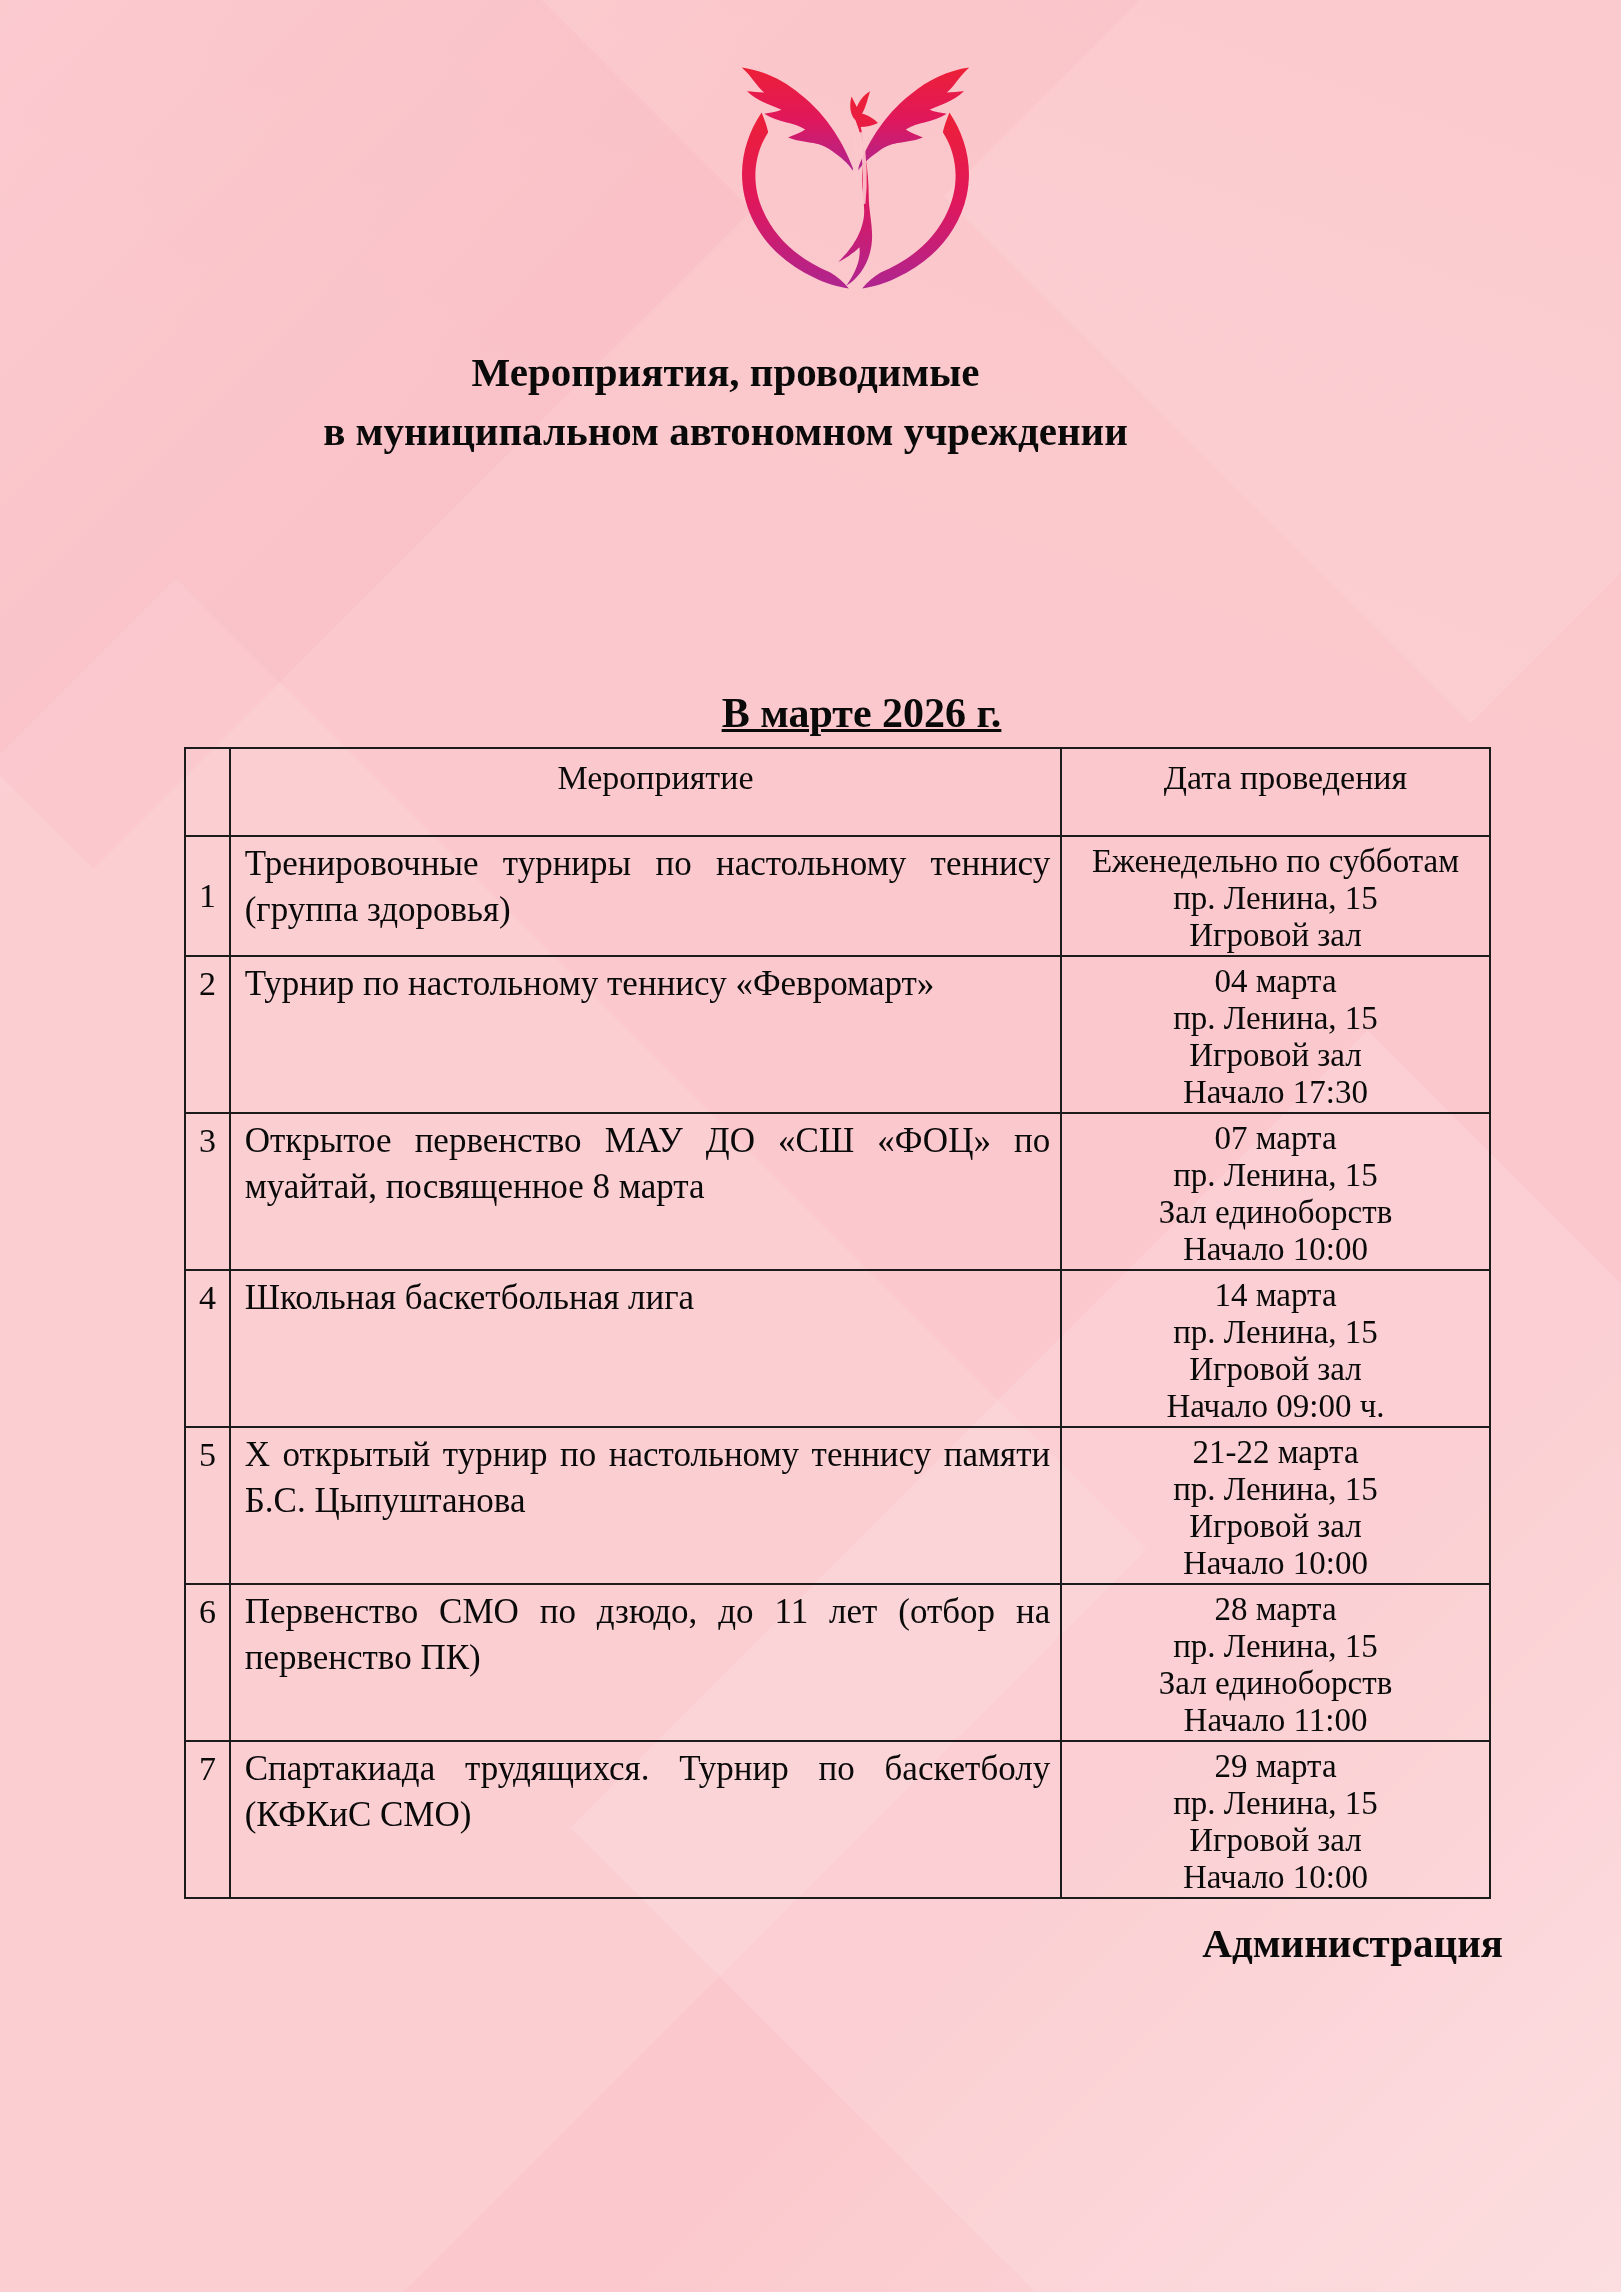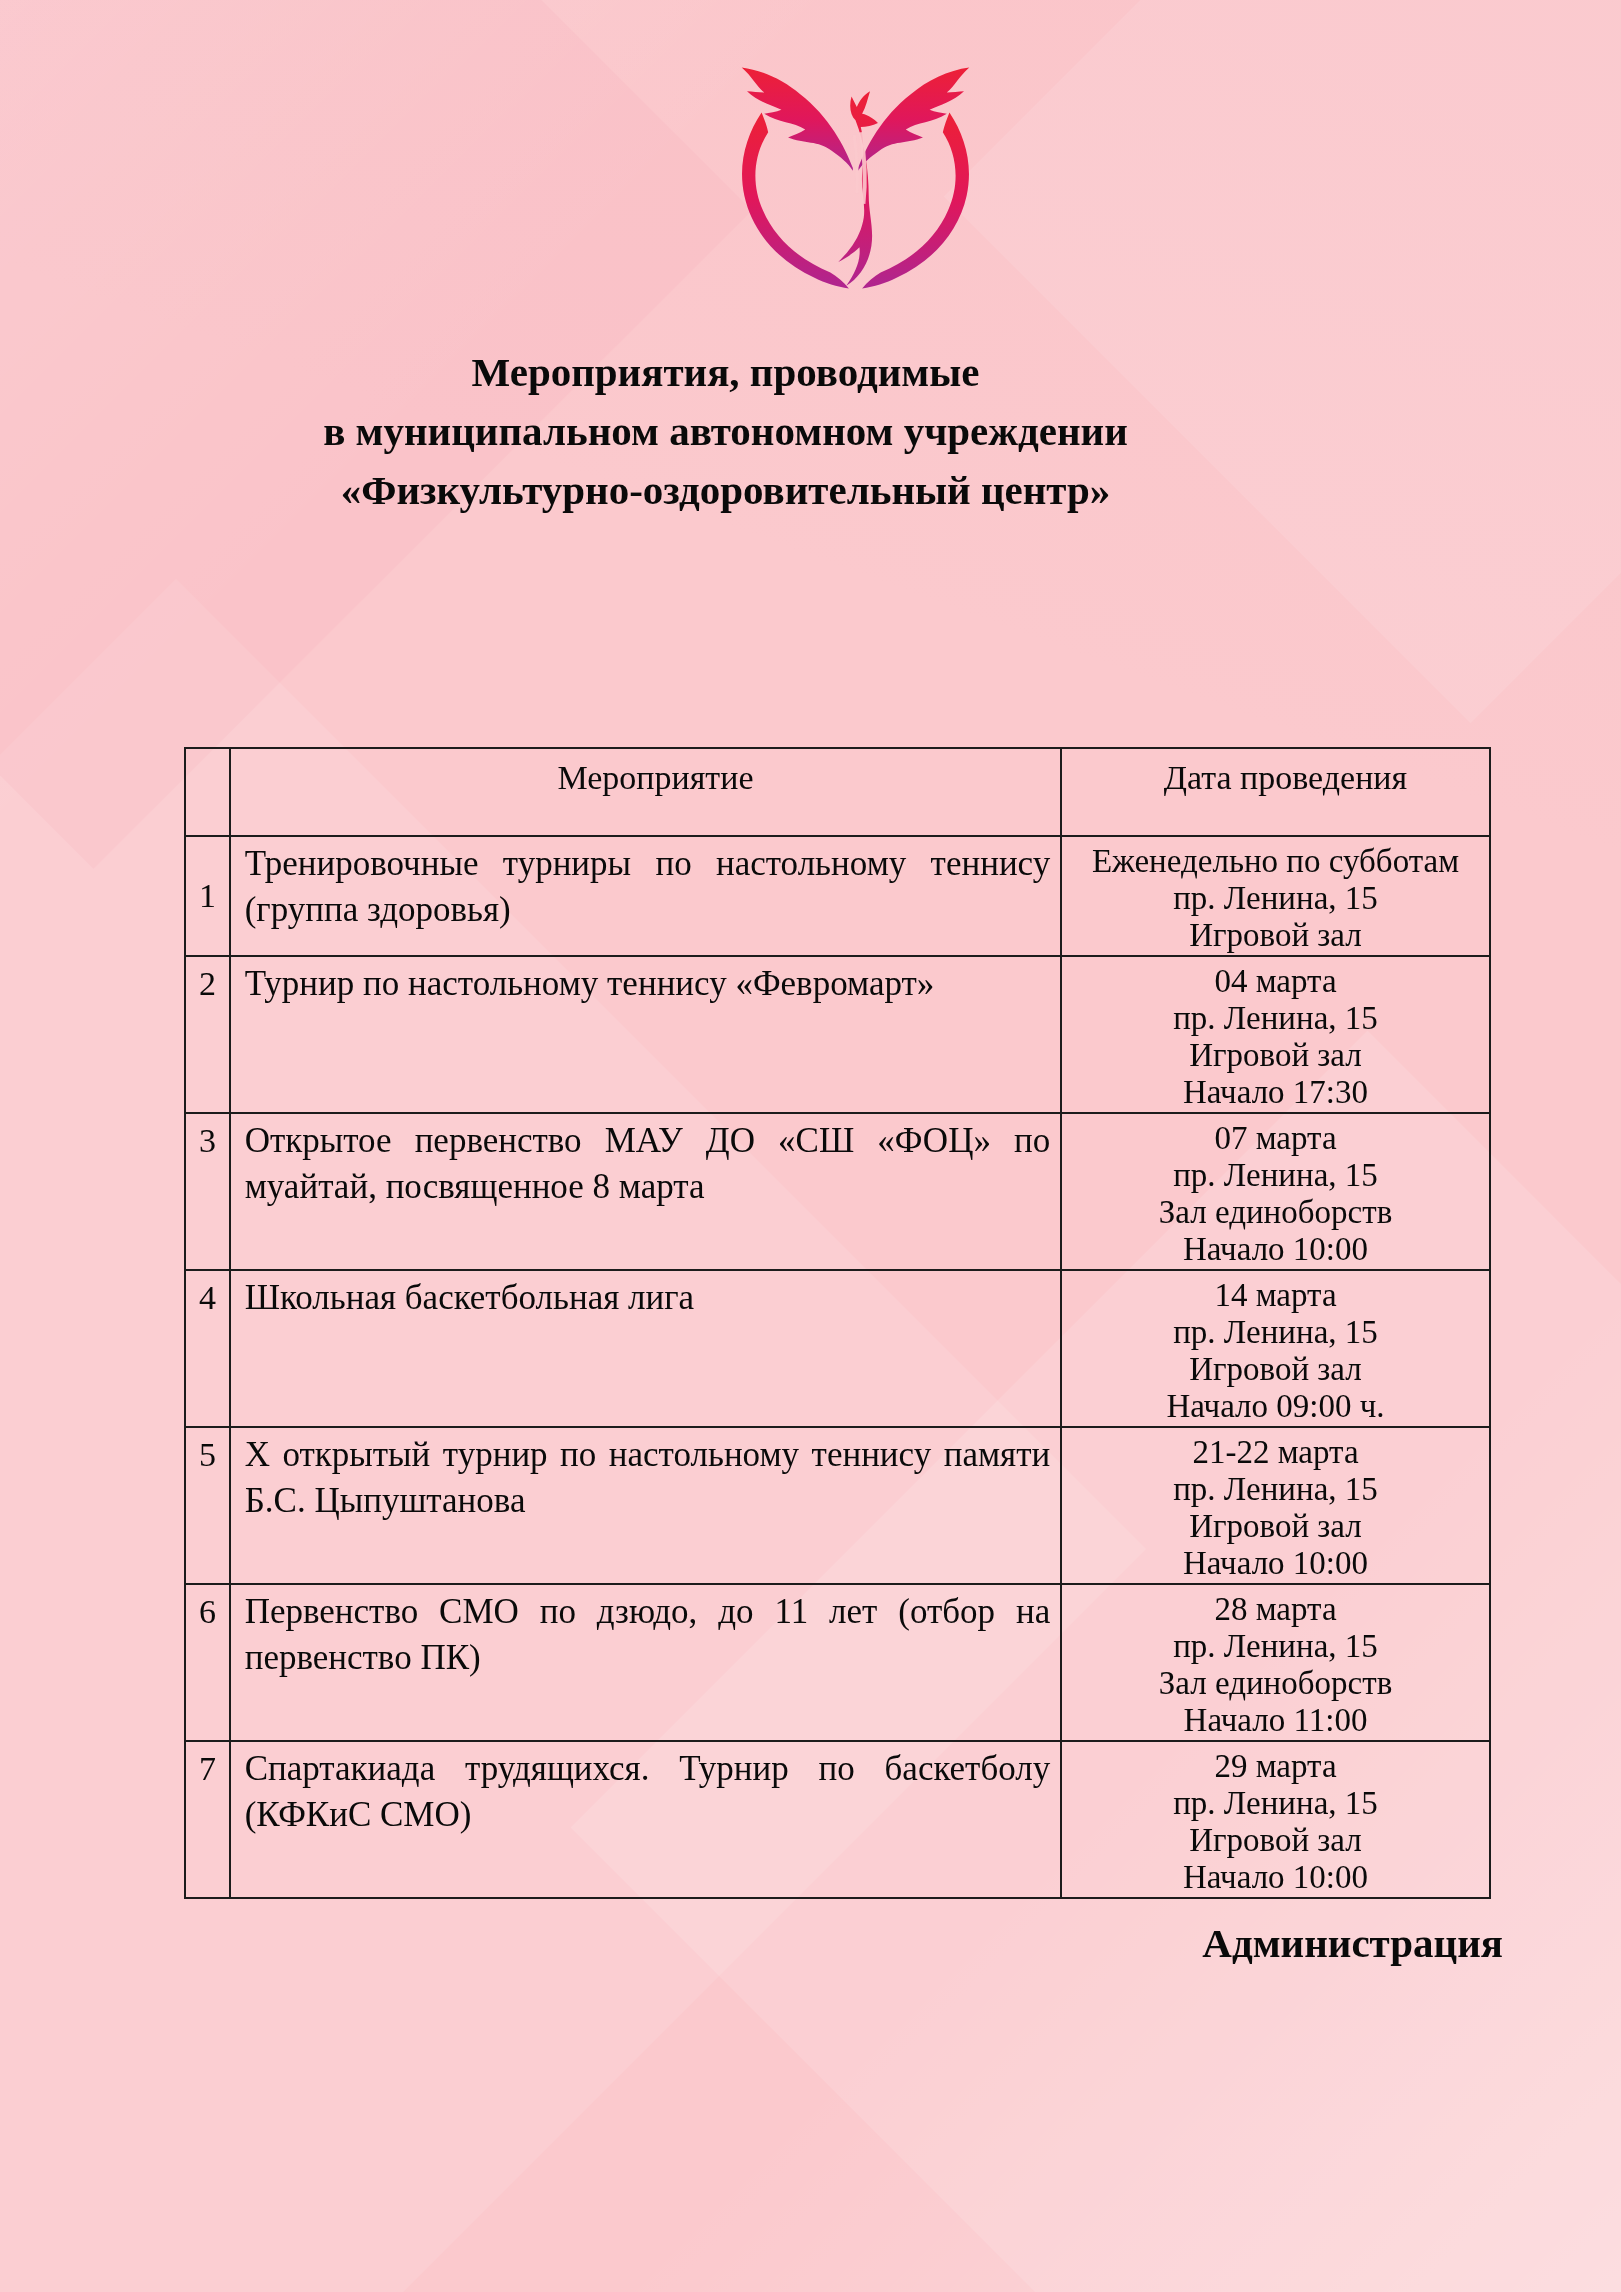--- a/index.html
+++ b/index.html
@@ -99,23 +99,23 @@
       <path transform="translate(200,0) scale(-1,1)" d="M171 57 C183 75 189 97 184 120 C178 147 159 169 131 182 C123 186 114 189 105 190 C109 185 114 181 119 178 C143 168 161 152 170 131 C179 111 177 89 166 72 C167 67 169 62 171 57 Z"></path>
       <path d="M100 63 C96 59 95 52 97 45 L101 53 C103 48 106 44 111 41 C109 47 108 53 105 58 C110 59 114 62 117 65 C113 67 108 68 104 68 C107 80 106 92 105 104 C104 118 109 130 105 142 C102 153 95 162 87 170 C93 167 99 163 103 159 C104 169 100 178 93 188 C103 182 110 171 112 158 C114 145 110 133 110 120 C110 101 107 81 100 63 Z"></path>
     </g>
     <path d="M104 72 C107 90 108 108 106 126" stroke="#fbc9cd" stroke-width="3" fill="none" opacity="0.9"></path>
     <path d="M99 74 C101 90 102 104 101 118" stroke="#fbc9cd" stroke-width="2.2" fill="none" opacity="0.8"></path>
   </svg>
 
   <div class="title-block">
     <div>Мероприятия, проводимые</div>
     <div>в муниципальном автономном учреждении</div>
-    <div>«Физкультурно-оздоровительный центр»</div>
   </div>
 
+  <div class="subtitle">В марте 2026 г.</div>
 
   <table class="events">
     <colgroup>
       <col class="c-num">
         <col class="c-event">
         <col class="c-date">
     </colgroup>
     <thead>
       <tr>
         <th class="h-num"></th>

